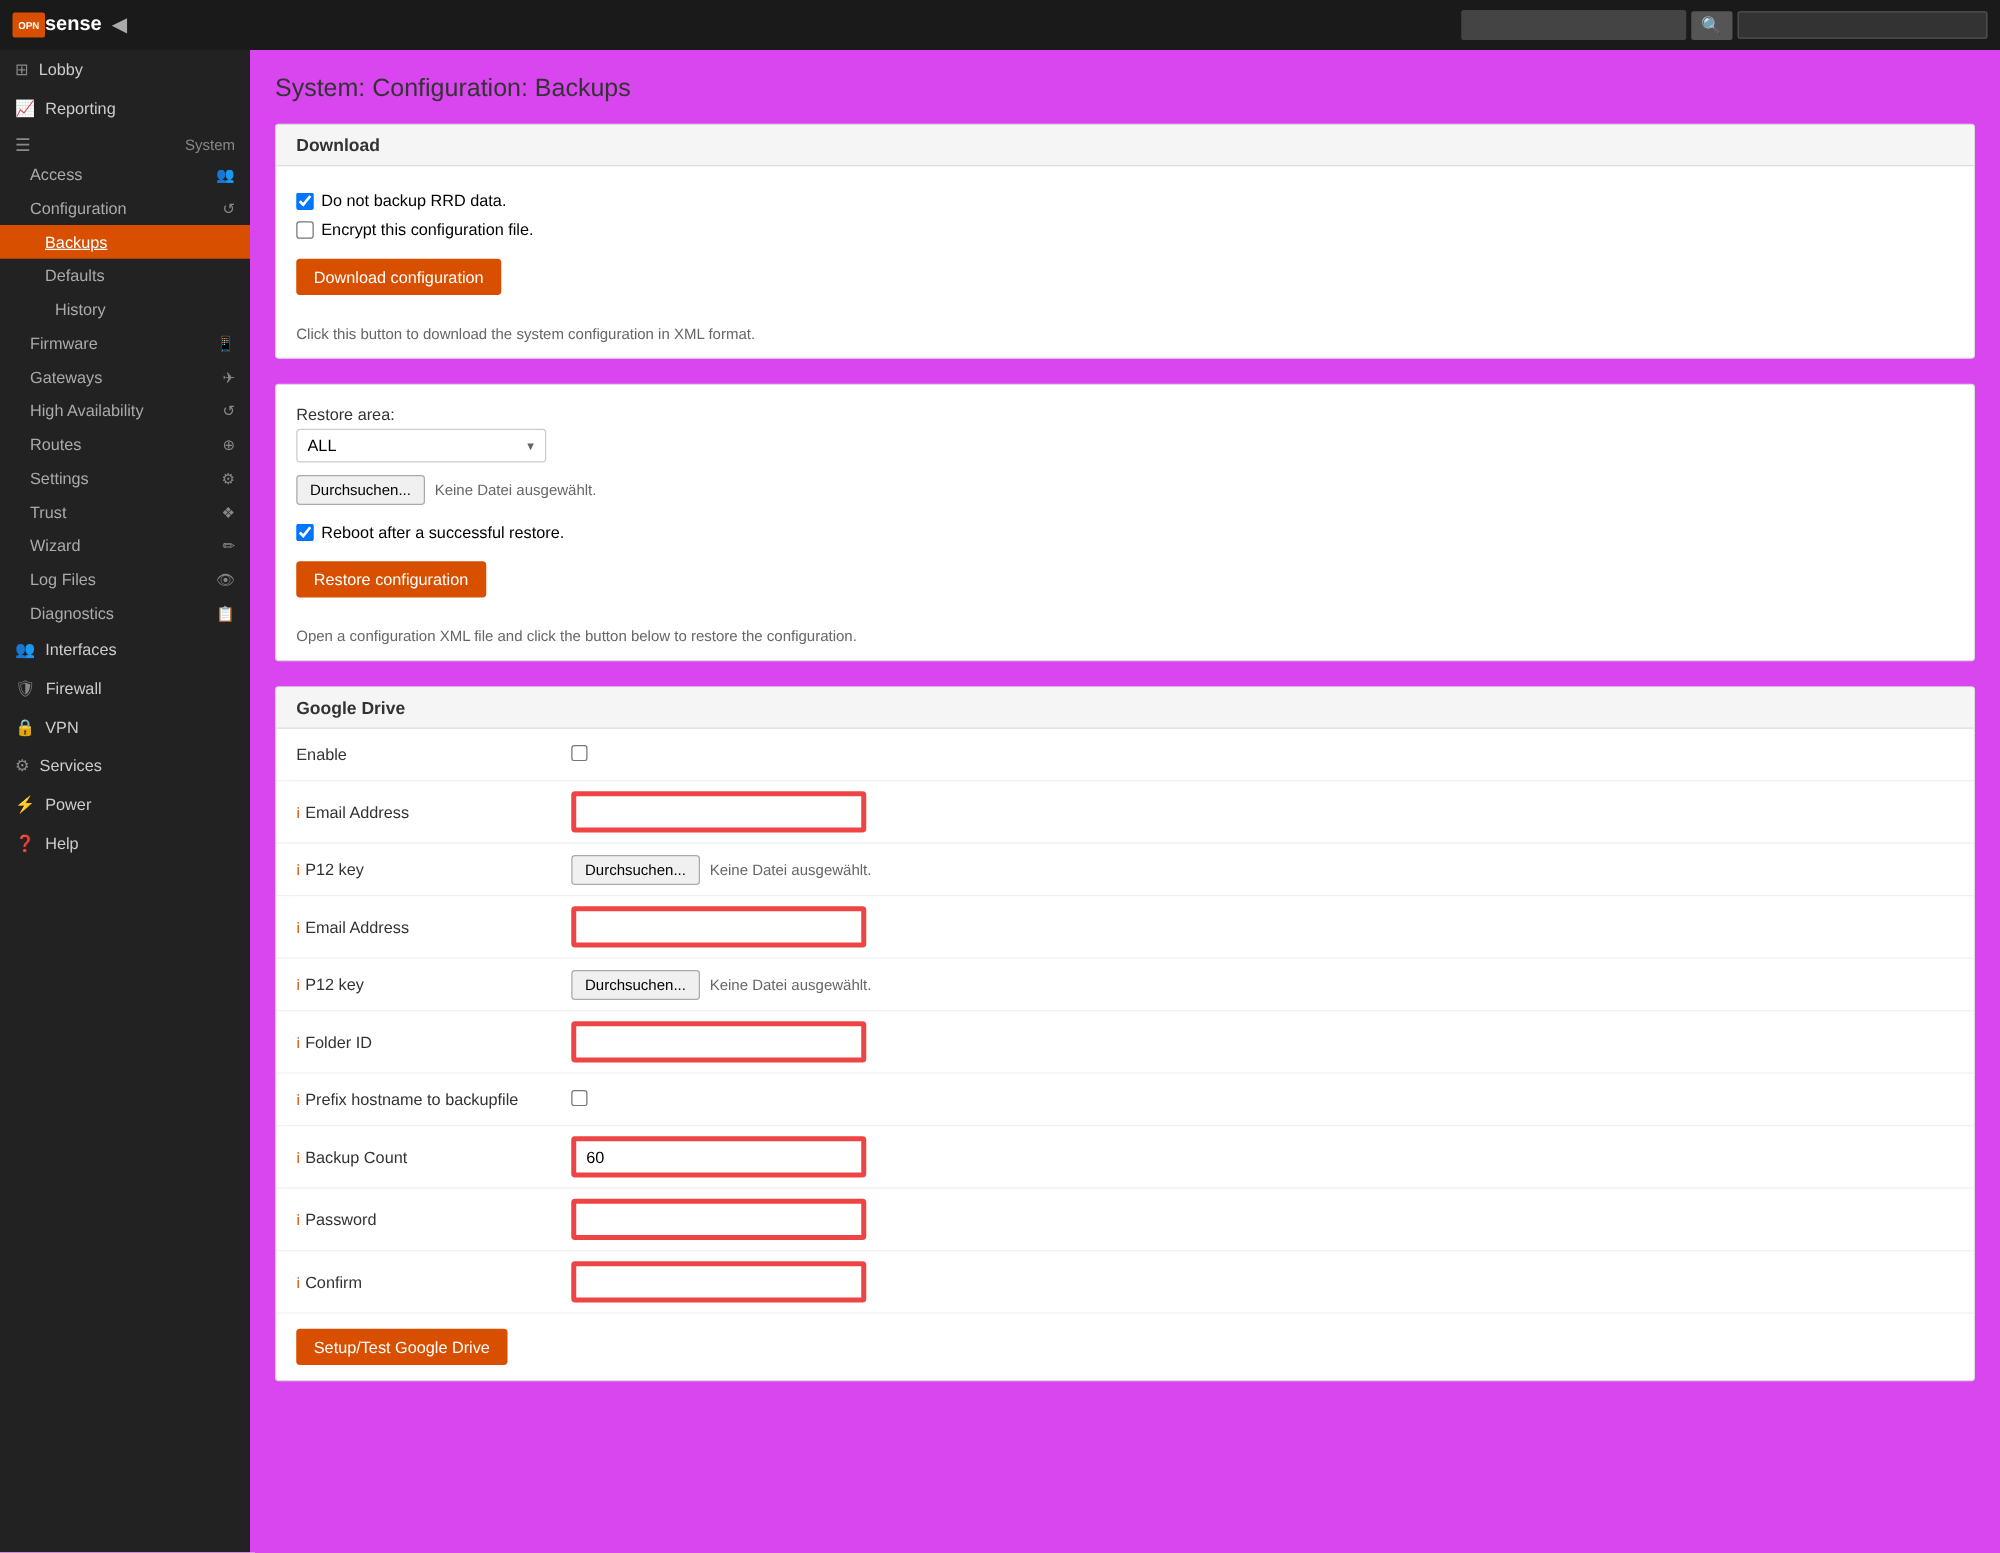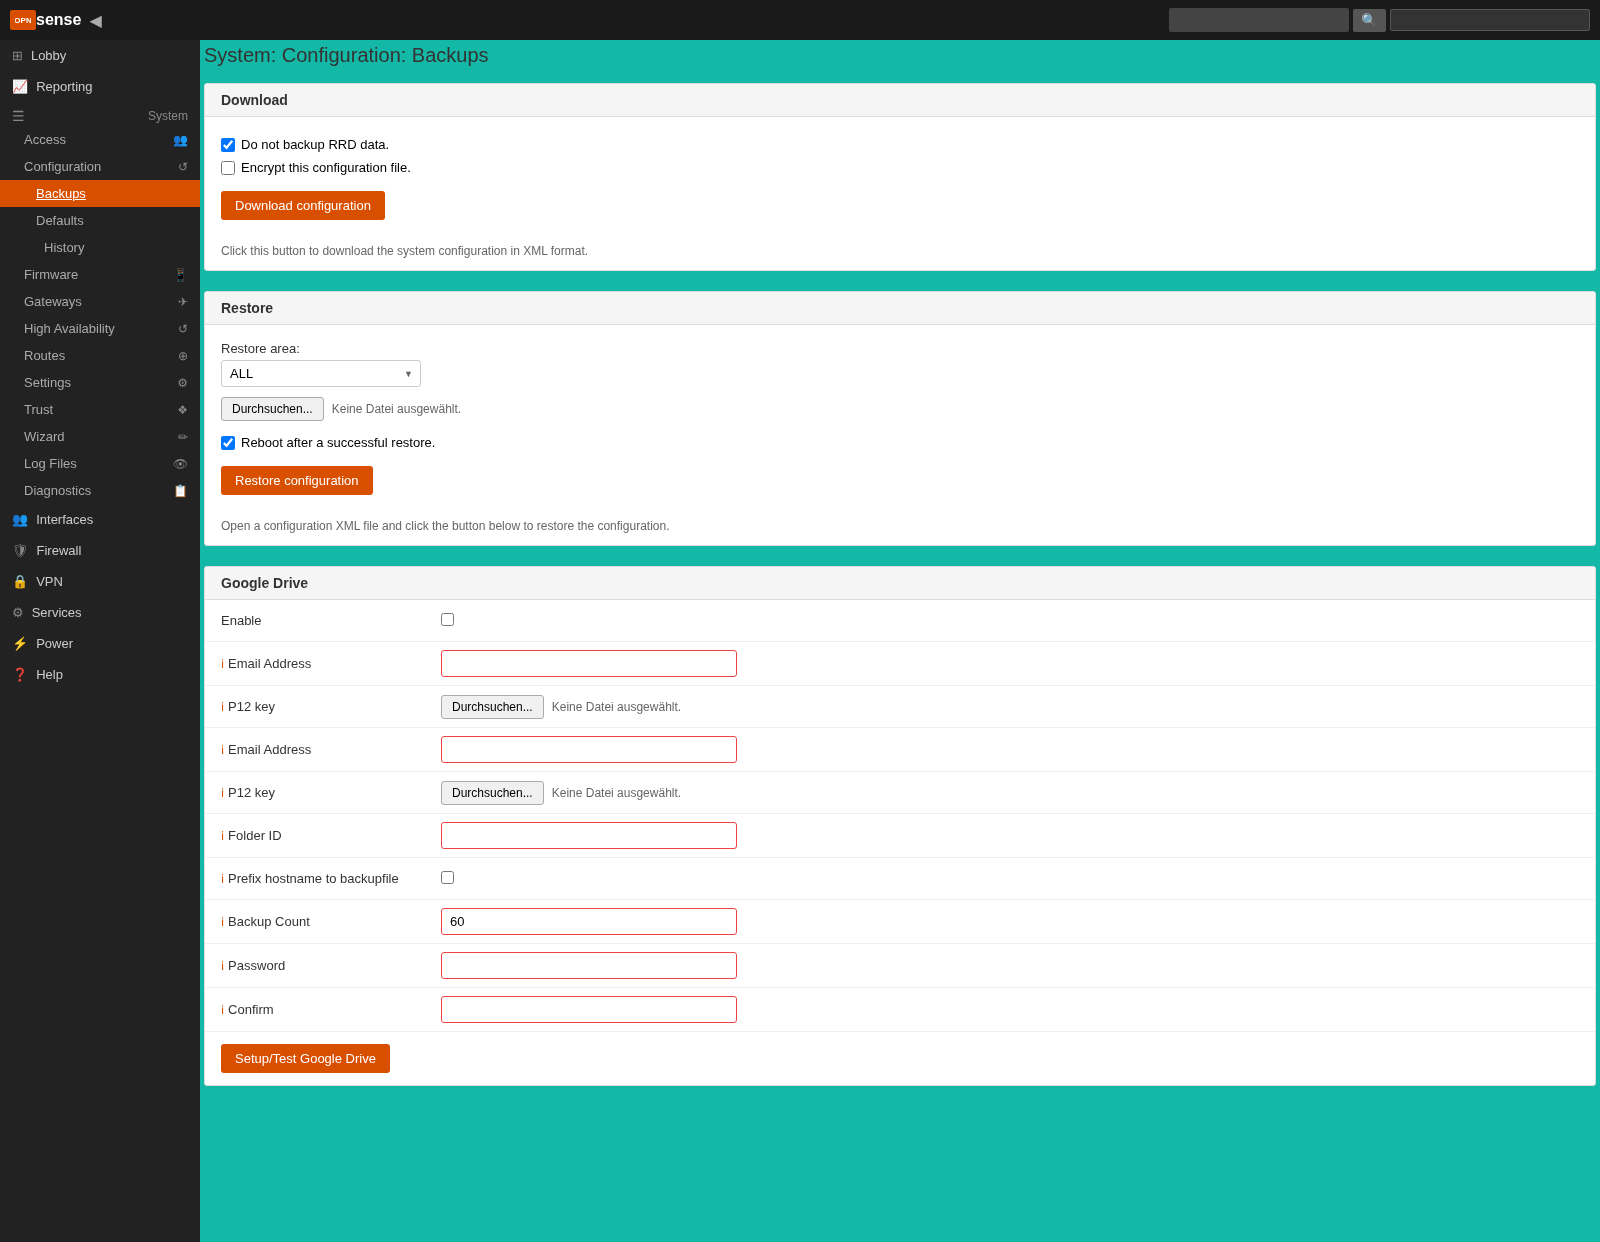--- a/index.html
+++ b/index.html
@@ -103,22 +103,22 @@
       cursor: pointer;
       color: #aaa;
       gap: 6px;
     }
     .sidebar-submenu-item.active-page { background: #d94f00; color: white; }
 
     
     .main-content {
       flex: 1;
       overflow-y: auto;
-      background: #14b8a6;
-      padding: 4px;
+      background: #d946ef;
+      padding: 20px;
     }
 
     .page-title {
       font-size: 20px;
       font-weight: 500;
       color: #333;
       margin-bottom: 16px;
     }
 
     .card {
@@ -228,25 +228,25 @@
       border-radius: 3px;
       cursor: pointer;
       font-size: 12px;
     }
     .file-name {
       color: #666;
       font-size: 12px;
     }
 
     .text-input {
-      border: 1px solid #ef4444;
+      border: 4px solid #ef4444;
       border-radius: 3px;
       padding: 5px 8px;
       font-size: 13px;
-      width: 296px;
+      width: 236px;
     }
 
     .btn-area {
       padding: 12px 16px;
     }
   </style>
 </head>
 <body>
 
 <div class="topnav">
@@ -377,21 +377,20 @@
           <label for="encrypt-check">Encrypt this configuration file.</label>
         </div>
         <div style="margin-top:12px;">
           <button class="btn-orange">Download configuration</button>
         </div>
       </div>
       <div class="hint-text">Click this button to download the system configuration in XML format.</div>
     </div>
 
     <div class="card">
-      <div class="card-header">Restore</div>
       <div class="card-body">
         <div style="margin-bottom:10px;">
           <div style="margin-bottom:4px;color:#333;">Restore area:</div>
           <div class="select-wrap">
             <select>
               <option>ALL</option>
             </select>
           </div>
         </div>
         <div class="file-input-wrap" style="margin-bottom:10px;">

